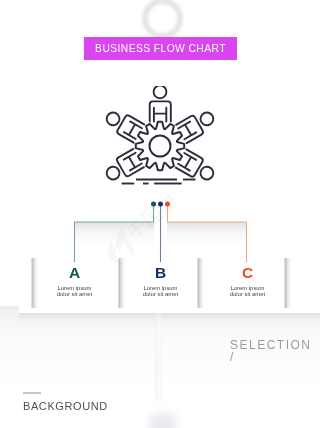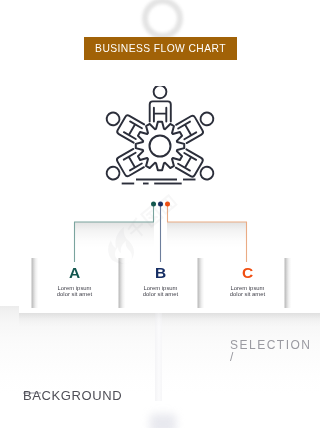--- a/index.html
+++ b/index.html
@@ -21,42 +21,42 @@
   .platform-shadow{position:absolute;left:19px;top:313px;width:301px;height:14px;
             background:linear-gradient(180deg,rgba(0,0,0,.075),rgba(0,0,0,.02) 45%,rgba(0,0,0,0));}
   .pillar{position:absolute;width:7px;
           background:linear-gradient(90deg,#ffffff 0%,#bcbcbc 14%,#d8d8d8 40%,#ececec 62%,#f8f8f8 84%,#fdfdfd 100%);}
   .pole{position:absolute;left:155px;top:313px;width:7px;height:88px;
         background:linear-gradient(90deg,#f4f4f6,#fbfbfc 55%,#f6f6f8);}
   .blob{position:absolute;left:150px;top:414px;width:26px;height:20px;border-radius:4px;
         background:#d9dae4;filter:blur(4px);opacity:.6;}
 
   
-  .banner{position:absolute;left:84px;top:37px;width:153px;height:23px;background:#a16207;
+  .banner{position:absolute;left:84px;top:37px;width:153px;height:23px;background:#d946ef;
           display:flex;align-items:center;justify-content:center;}
   .banner span{color:#ffffff;font-size:10.3px;letter-spacing:.42px;white-space:nowrap;}
 
   
   .icon{position:absolute;left:100px;top:86px;}
 
   
   .conn{position:absolute;left:0;top:190px;}
   .conn-shadow{position:absolute;top:222px;height:26px;
         background:linear-gradient(180deg,rgba(0,0,0,.115) 0%,rgba(0,0,0,.05) 30%,rgba(0,0,0,.012) 70%,rgba(0,0,0,0) 100%);}
 
   
   .col{position:absolute;text-align:center;}
   .letter{font-weight:bold;font-size:15.5px;line-height:15px;}
   .desc{font-size:5.9px;line-height:5.9px;color:#43434c;margin-top:6px;white-space:nowrap;}
 
   
   .sel{position:absolute;left:230px;top:341px;color:#9a9aa1;font-size:12px;letter-spacing:1.5px;}
   .sel div{margin-bottom:2.5px;line-height:9px;}
   .bgline{position:absolute;left:23px;top:392px;width:18px;height:1.5px;background:#c8c8cd;}
-  .bgtext{position:absolute;left:23px;top:388px;color:#4f4f57;font-size:13px;letter-spacing:0.6px;}
+  .bgtext{position:absolute;left:23px;top:400px;color:#4f4f57;font-size:11px;letter-spacing:0.6px;}
   .wm{position:absolute;left:90px;top:188px;width:120px;height:100px;opacity:.075;pointer-events:none;}
 </style>
 </head>
 <body>
 
 <div id="page">
 
   <div class="bg-top"></div>
   <div class="ring"></div>
 

